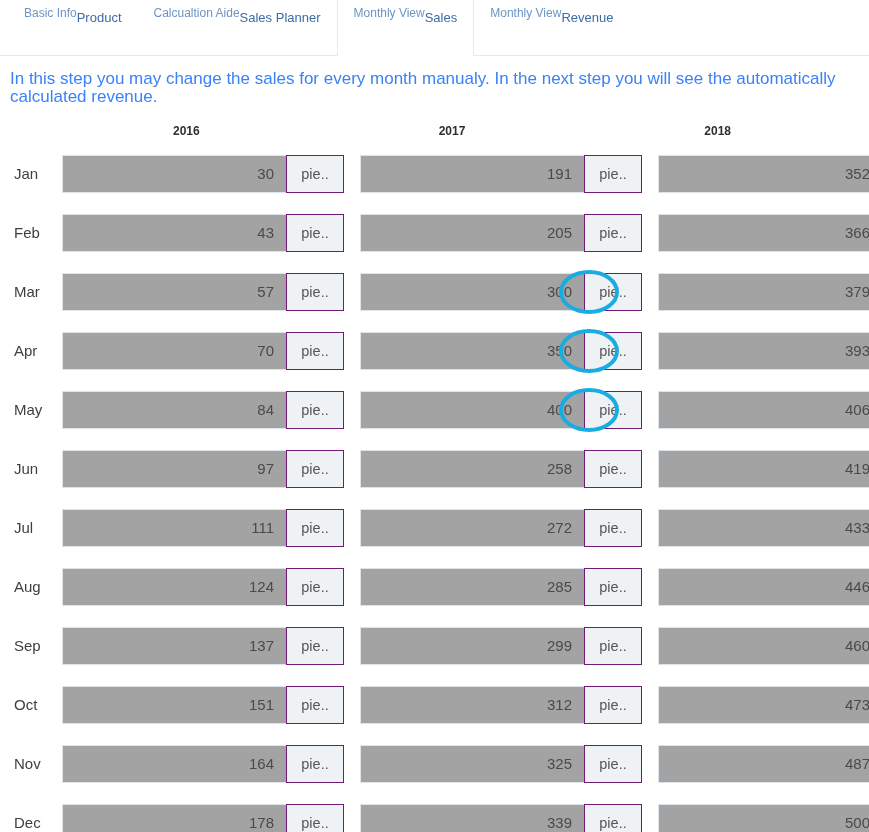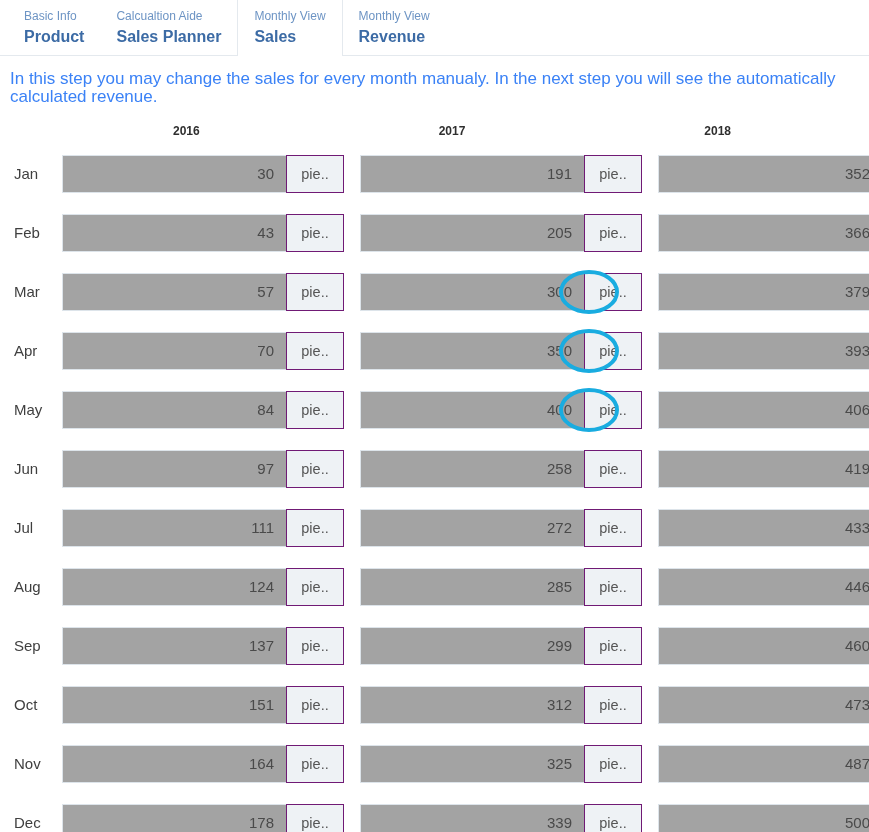--- a/index.html
+++ b/index.html
@@ -32,36 +32,35 @@
   }
   .tab {
     position: relative;
     box-sizing: border-box;
     padding: 6px 16px 8px 16px;
     height: 56px;
     background: transparent;
     cursor: pointer;
     white-space: nowrap;
     display: flex;
-    flex-direction: column;
-    justify-content: flex-end;
+    justify-content: center;
     z-index: 2;
   }
   .tab .tab-sub {
     font-size: 12px;
     line-height: 15px;
     color: #6d94c4;
     font-weight: 400;
     margin-bottom: 1px;
   }
   .tab .tab-main {
-    font-size: 16px;
+    font-size: 13px;
     line-height: 23px;
     color: #3c6ba5;
-    font-weight: bold;
+    font-weight: normal;
   }
   .tab.is-active {
     background: #ffffff;
     border-left: 1px solid #e4e9ee;
     border-right: 1px solid #e4e9ee;
   }
   .tab.is-active:after {
     content: "";
     position: absolute;
     left: 0; right: 0; bottom: -1px;

